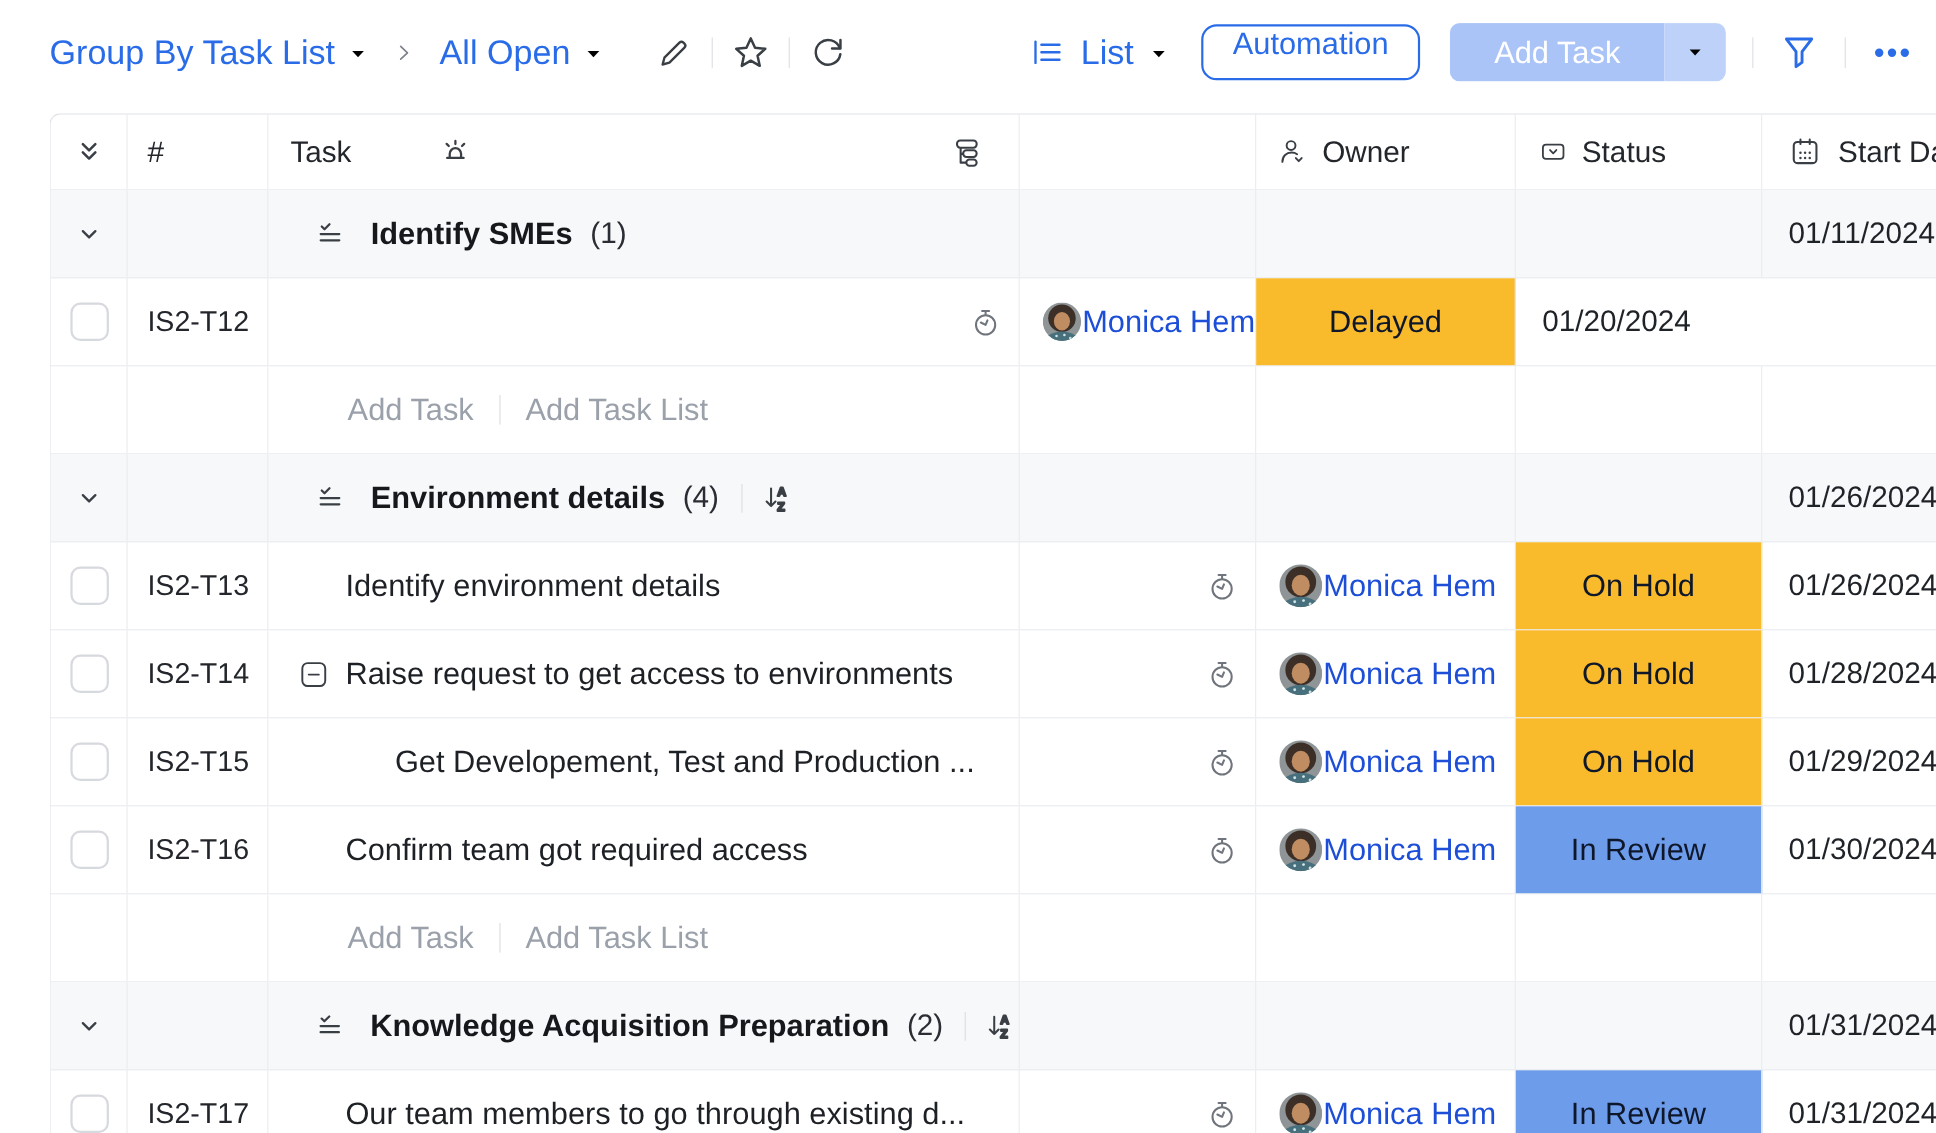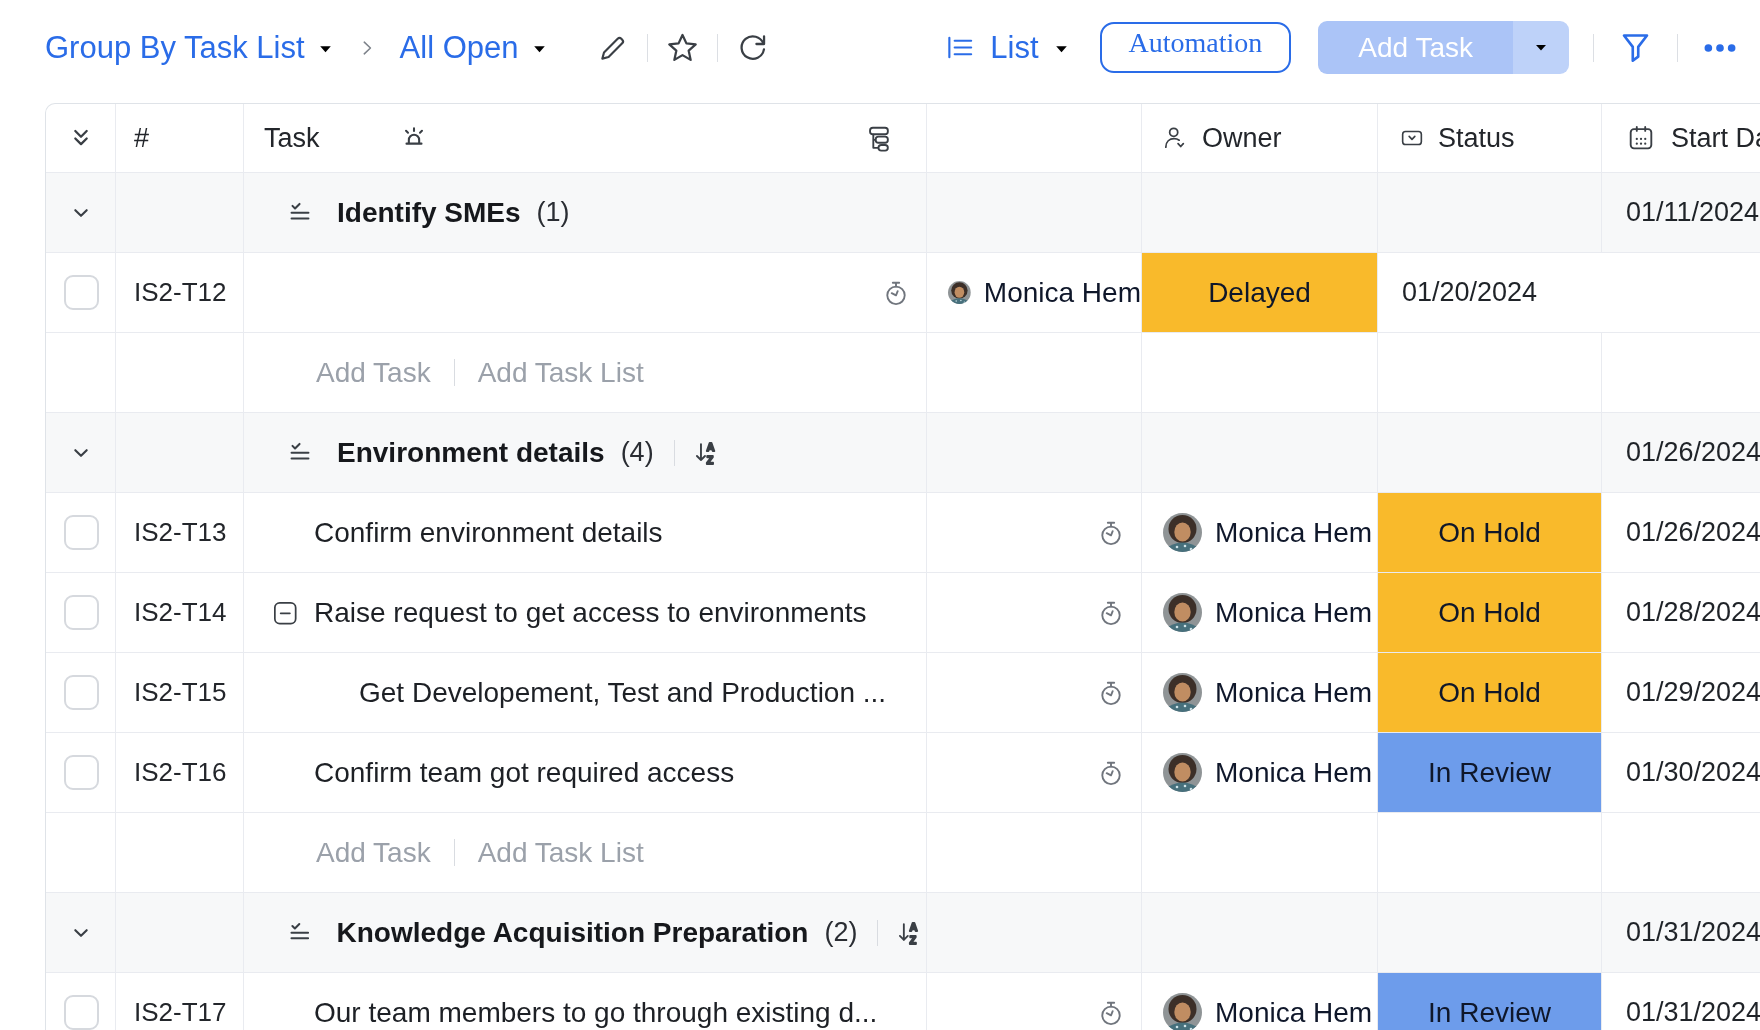--- a/index.html
+++ b/index.html
@@ -22,24 +22,24 @@
   .tb-left, .tb-right { display: flex; align-items: center; }
   .link-blue { color: #2a6ce8; font-size: 31px; cursor: pointer; display: flex; align-items: center; white-space: nowrap; }
   .caret { width: 17px; height: 17px; margin-left: 12px; margin-top: 4px; }
   .crumb-sep { margin: 0 22px; }
   .icon-btn { margin: 0; cursor: pointer; }
   .v-div { width: 1px; height: 28px; background: #dcdfe4; margin: 0 18px; }
 
   .list-switch { display: flex; align-items: center; color: #2a6ce8; font-size: 31px; cursor: pointer; }
   .list-switch .caret { margin-left: 14px; }
   .btn-automation {
-    margin-left: 30px; height: 51px; padding: 12px 27px;
+    margin-left: 30px; height: 51px; padding: 0 27px;
     border: 2px solid #2a6ce8; border-radius: 14px; background: #fff;
-    color: #2a6ce8; font-size: 28px; font-family: Liberation Serif, serif; cursor: pointer;
-    display: flex; align-items: flex-end;
+    color: #2a6ce8; font-size: 28px; font-family: Liberation Sans, sans-serif; cursor: pointer;
+    display: flex; align-items: flex-start;
   }
   .btn-addtask { display: flex; margin-left: 27px; border-radius: 9px; overflow: hidden; height: 53px; cursor: pointer; }
   .btn-addtask .main { background: #abc4f7; color: #ffffff; font-size: 28px; display: flex; align-items: center; padding: 0 40px; }
   .btn-addtask .arrow { background: #bed2f9; width: 56px; display: flex; align-items: center; justify-content: center; }
   .tb-right .v-div { margin: 0 24px; }
   .blue-ic { stroke: #2a6ce8; }
 
   
   .table {
     position: absolute; left: 45px; top: 103px; width: 1790px;
@@ -73,21 +73,21 @@
   .t-title .minus-box { position: absolute; left: 26px; top: 50%; transform: translateY(-50%); cursor: pointer; }
   .g-task { padding-left: 41px; }
   .g-name { font-size: 28px; font-weight: 700; color: #16181c; margin-left: 22px; }
   .g-count { font-size: 27px; color: #2a2d33; margin-left: 16px; }
   .g-sortdiv { width: 1px; height: 26px; background: #d9dce1; margin: 0 18px 0 20px; }
 
   .c-timer { justify-content: flex-end; padding-right: 15px; }
   .timer-ic { stroke: #70757d; cursor: pointer; }
 
   .c-owner { padding-left: 21px; }
-  .owner-name { font-size: 28px; color: #0f172a; margin-left: 13px; }
+  .owner-name { font-size: 28px; color: #1d4ed8; margin-left: 1px; }
 
   .chip { justify-content: center; cursor: pointer; }
   .chip span { color: #0f172a; font-size: 28px; }
 
   .c-date { padding-left: 24px; font-size: 27px; color: #1f2328; }
 
   .add-cell { padding-left: 72px; }
   .add-link { font-size: 28px; color: #9ba1aa; cursor: pointer; }
   .add-sep { width: 1px; height: 27px; background: #d9dce1; margin: 0 23px; }
 </style>
@@ -372,21 +372,21 @@
       <div class="cell"></div>
     <div class="cell c-date">01/26/2024</div>
   </div>
 
   <div class="row">
     <div class="cell">
         <div class="checkbox"></div>
       </div>
     <div class="cell c-id">IS2-T13</div>
     <div class="cell t-title">
-        <span>Confirm environment details</span>
+        <span>Identify environment details</span>
       </div>
     <div class="cell c-timer">
         <svg class="ic timer-ic" width="30" height="30" style="stroke-width:2">
           <use href="#ic-stopwatch"></use>
         </svg>
       </div>
     <div class="cell c-owner">
       <svg width="39" height="39" viewBox="0 0 39 39">
           <use href="#ic-avatar"></use>
         </svg>

